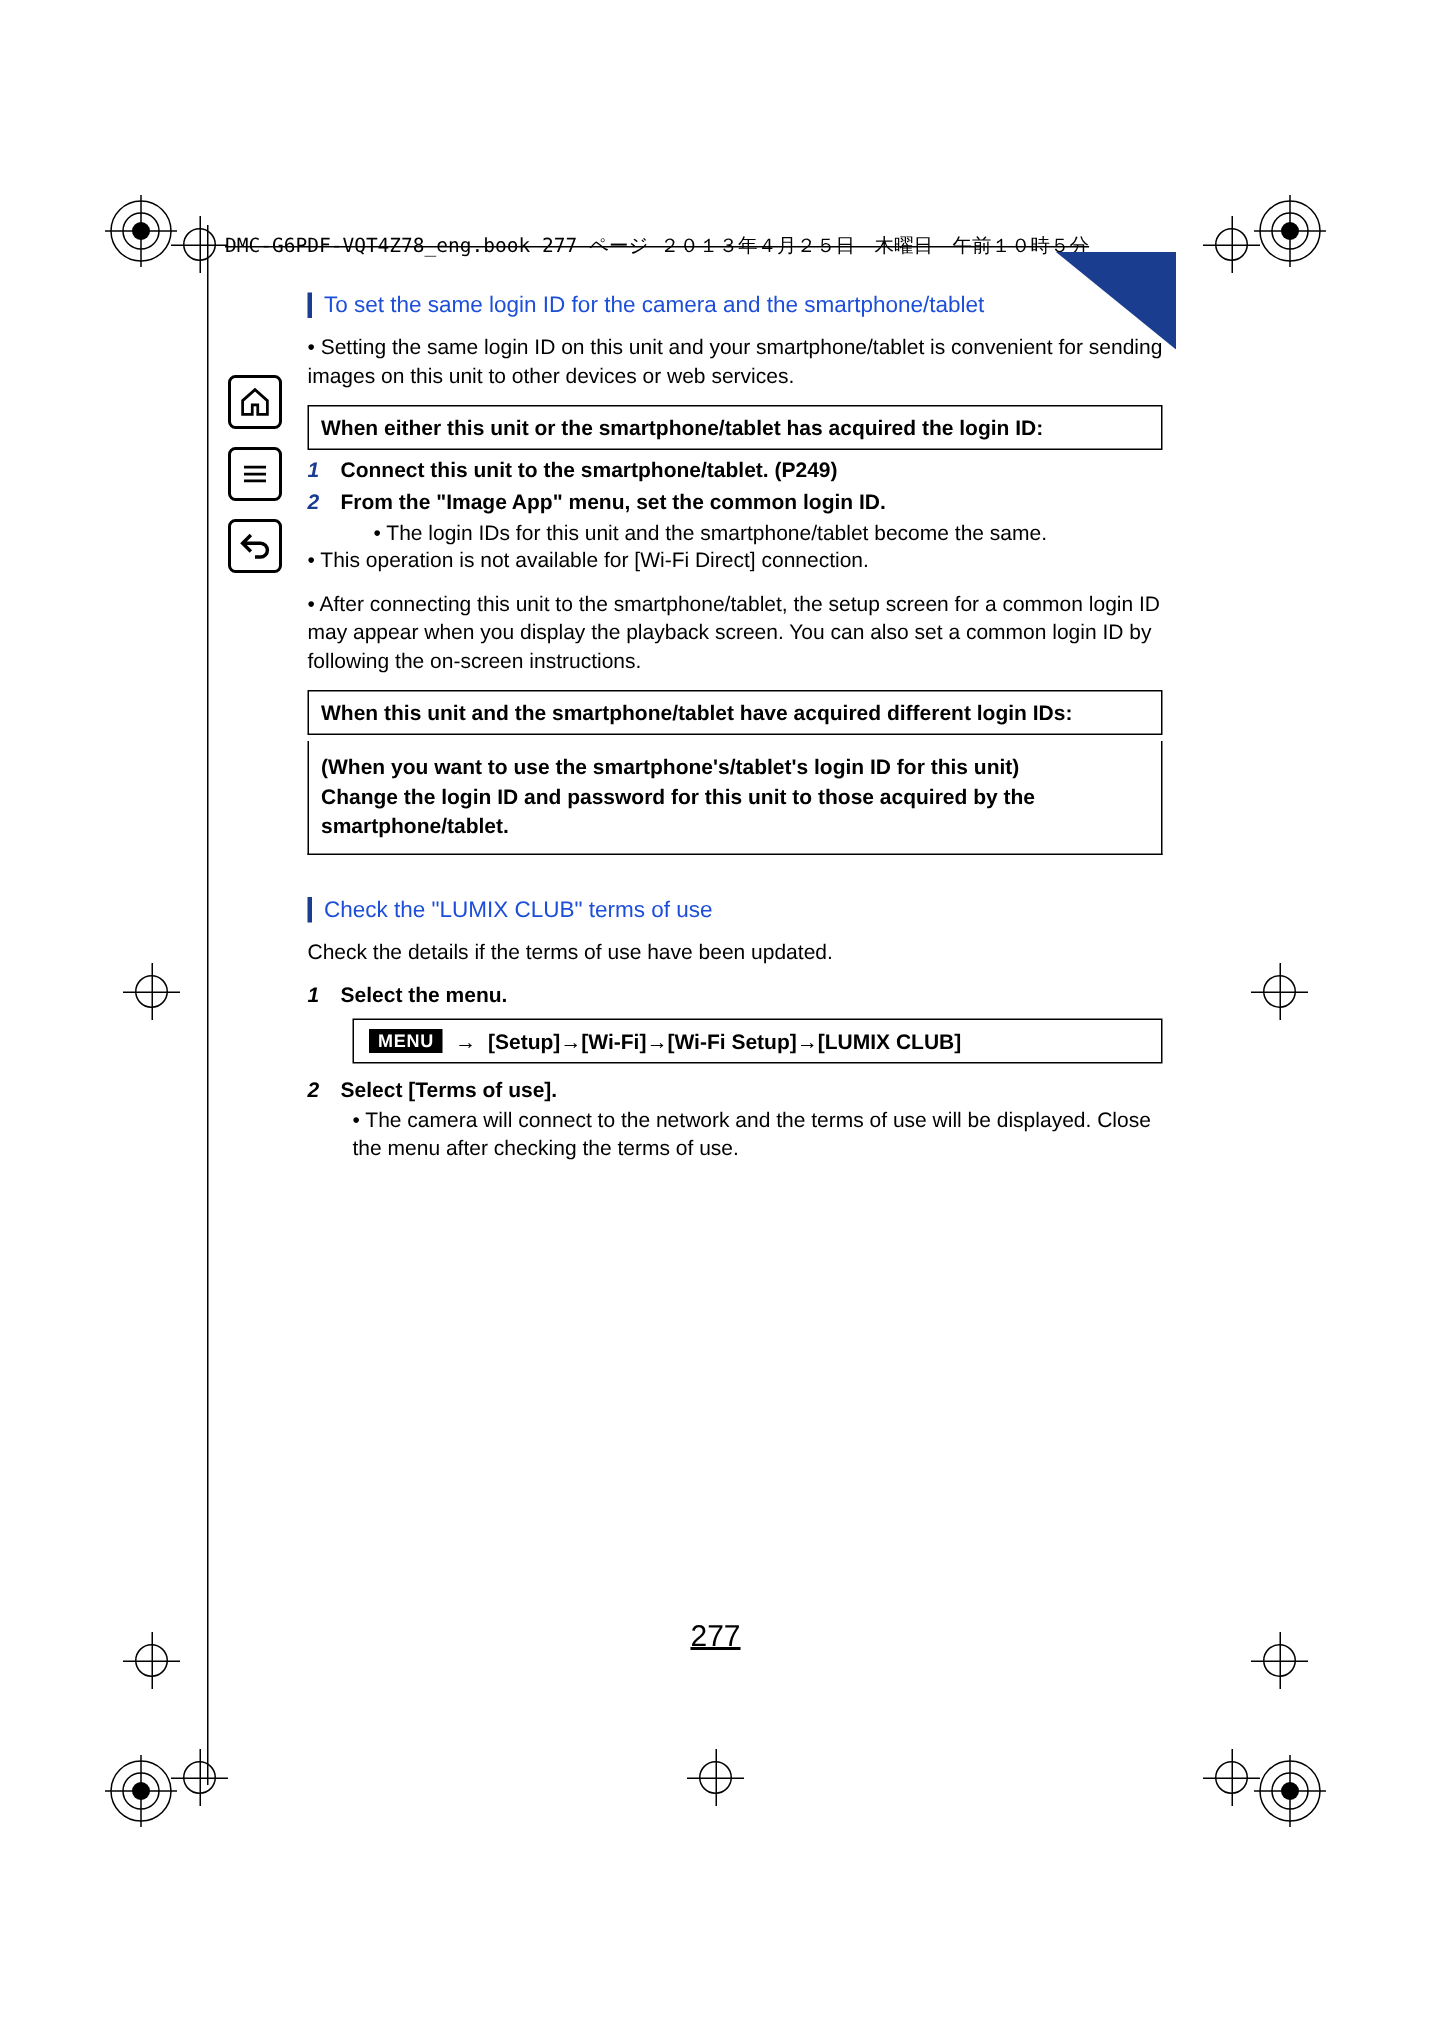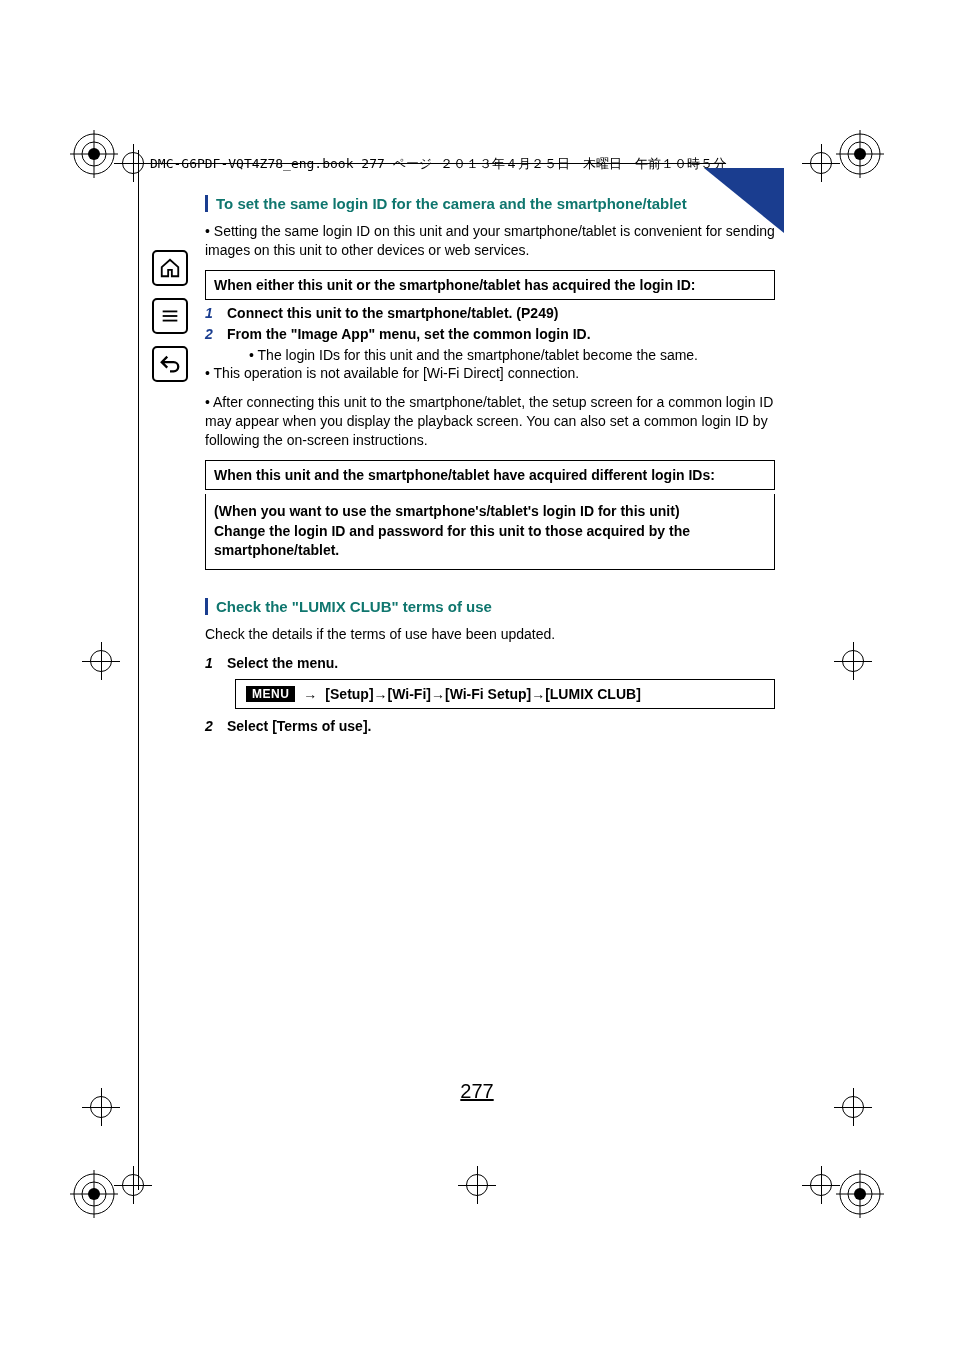--- a/index.html
+++ b/index.html
@@ -80,22 +80,22 @@
       border: 2px solid #000;
       border-radius: 5px;
       margin-bottom: 12px;
       display: flex;
       align-items: center;
       justify-content: center;
       background: #fff;
     }
 
     .blue-heading {
-      color: #0f766e;
-      font-weight: bold;
+      color: #1d4ed8;
+      font-weight: normal;
       font-size: 15px;
       border-left: 3px solid #1a3d8f;
       padding-left: 8px;
       margin-bottom: 10px;
     }
     .body-text {
       font-size: 14px;
       line-height: 1.35;
       margin-bottom: 10px;
     }
@@ -289,15 +289,16 @@
   </div>
   <div class="menu-box">
     <span class="menu-pill">MENU</span>
     <span class="arrow">→</span>
     <span>[Setup]→[Wi-Fi]→[Wi-Fi Setup]→[LUMIX CLUB]</span>
   </div>
   <div class="step-row">
     <div class="step-num black">2</div>
     <div><b>Select [Terms of use].</b></div>
   </div>
+  <div class="sub-bullet" style="padding-left:30px;">• The camera will connect to the network and the terms of use will be displayed. Close the menu after checking the terms of use.</div>
 </div>
 
 <div class="page-num">277</div>
 
 </body></html>

